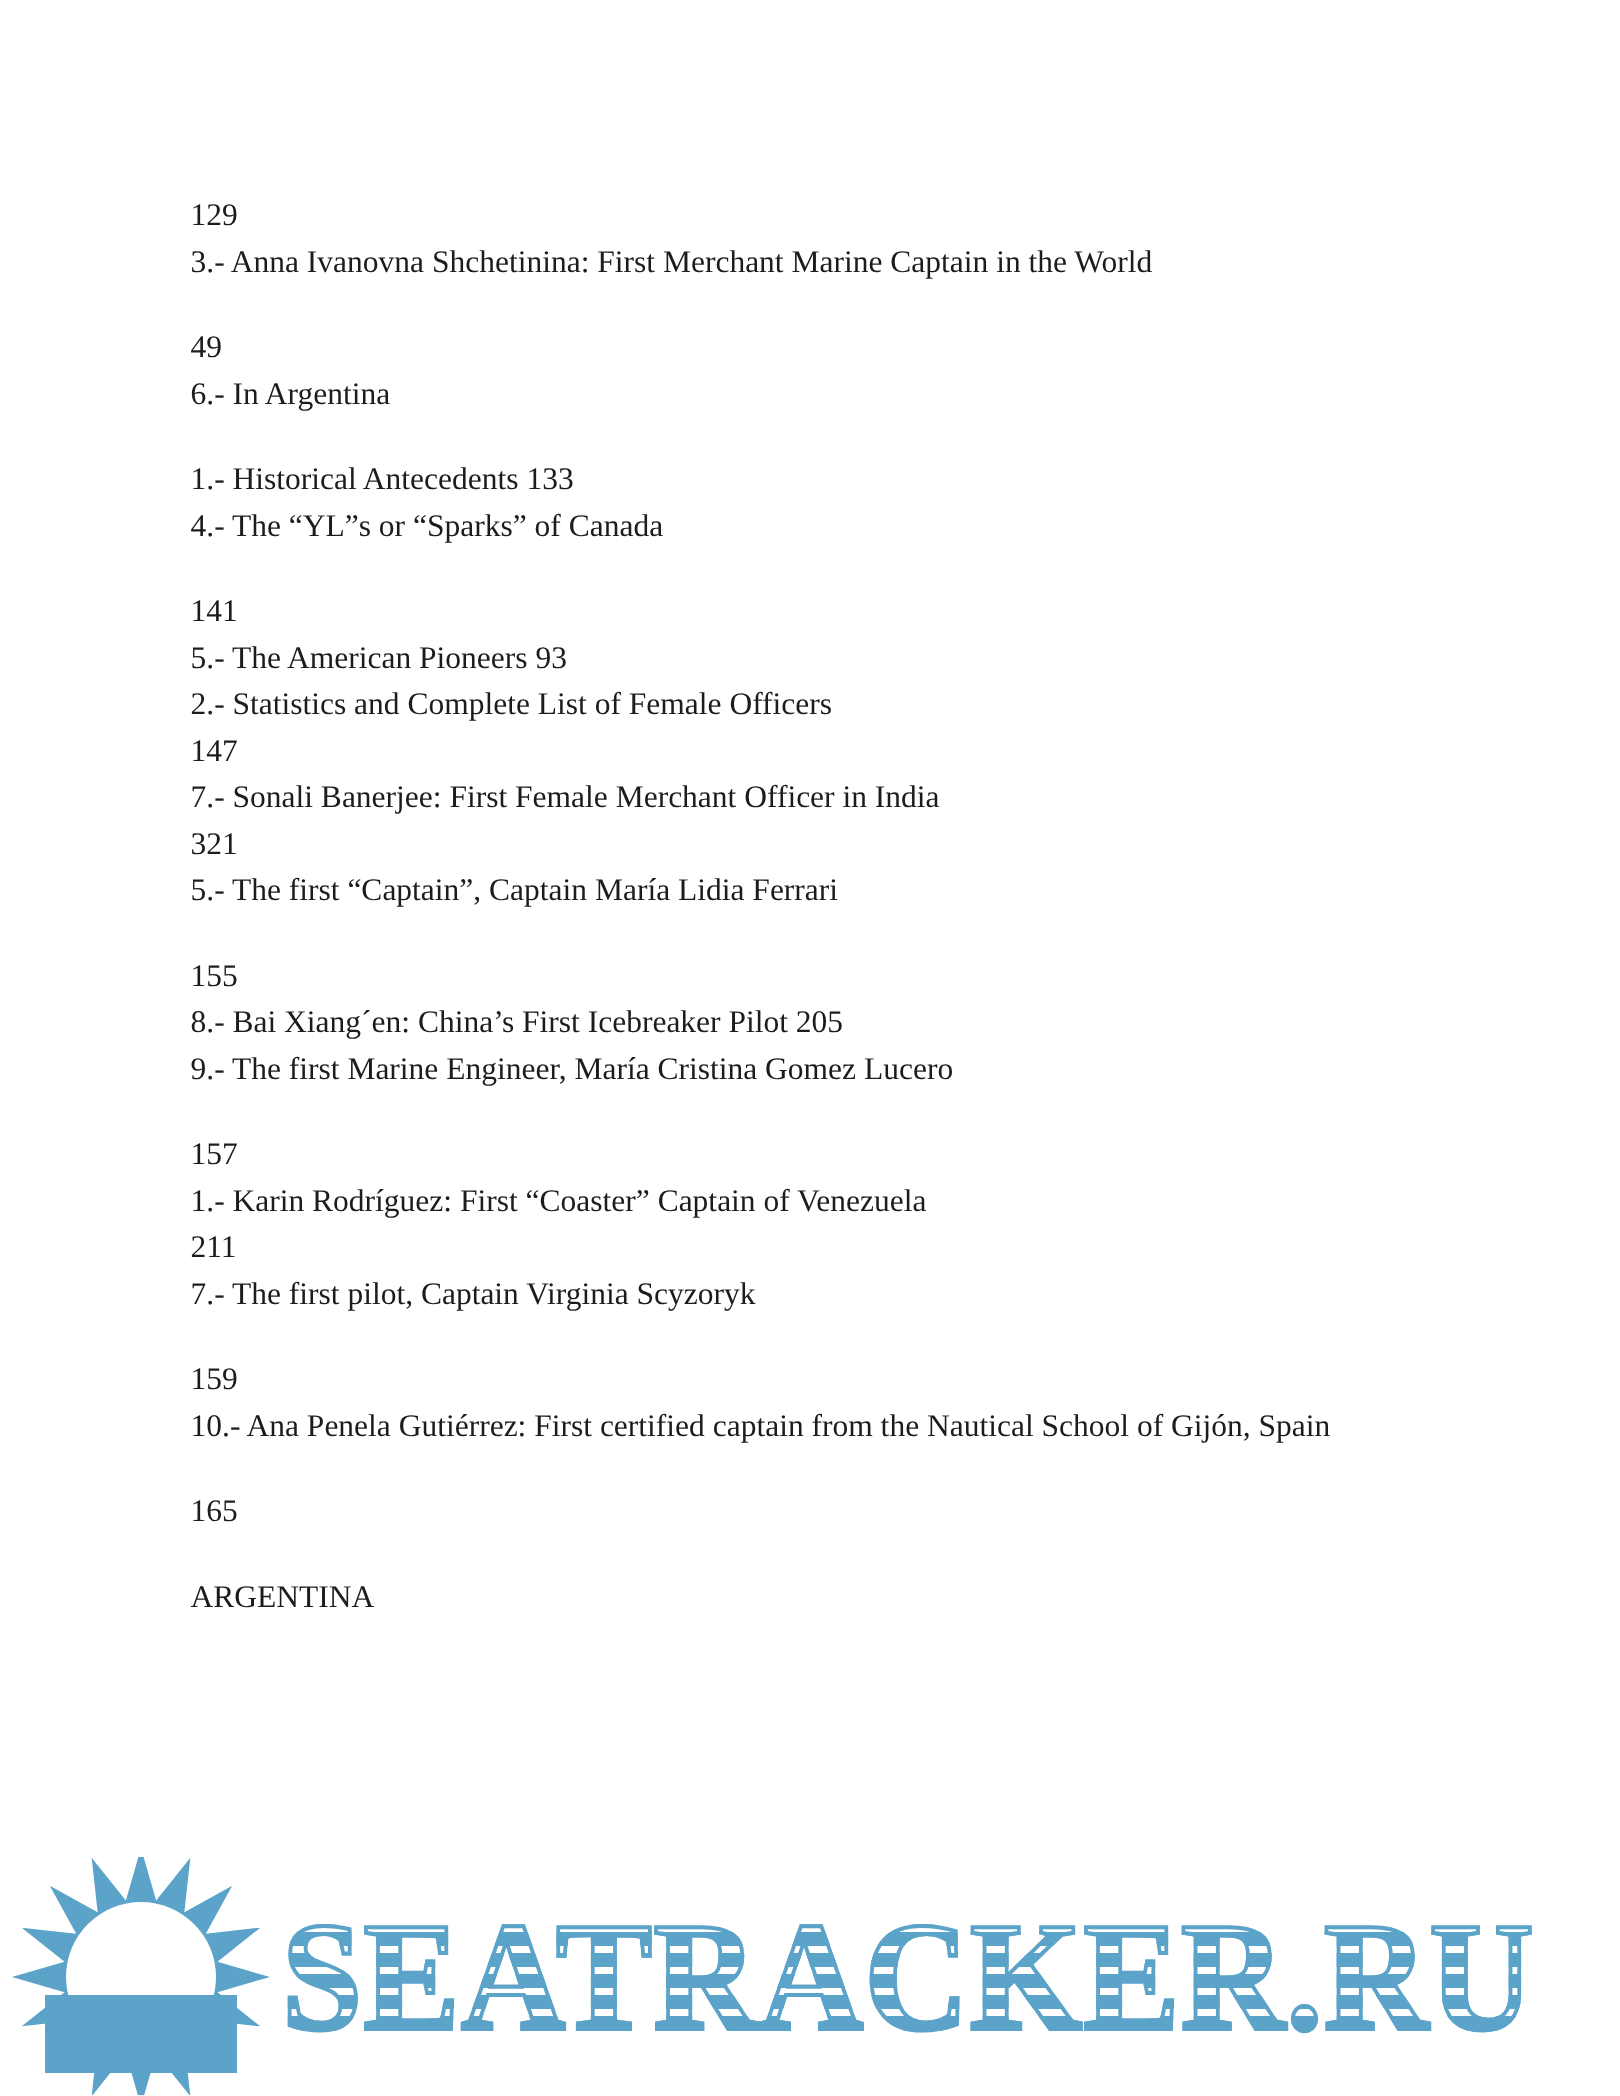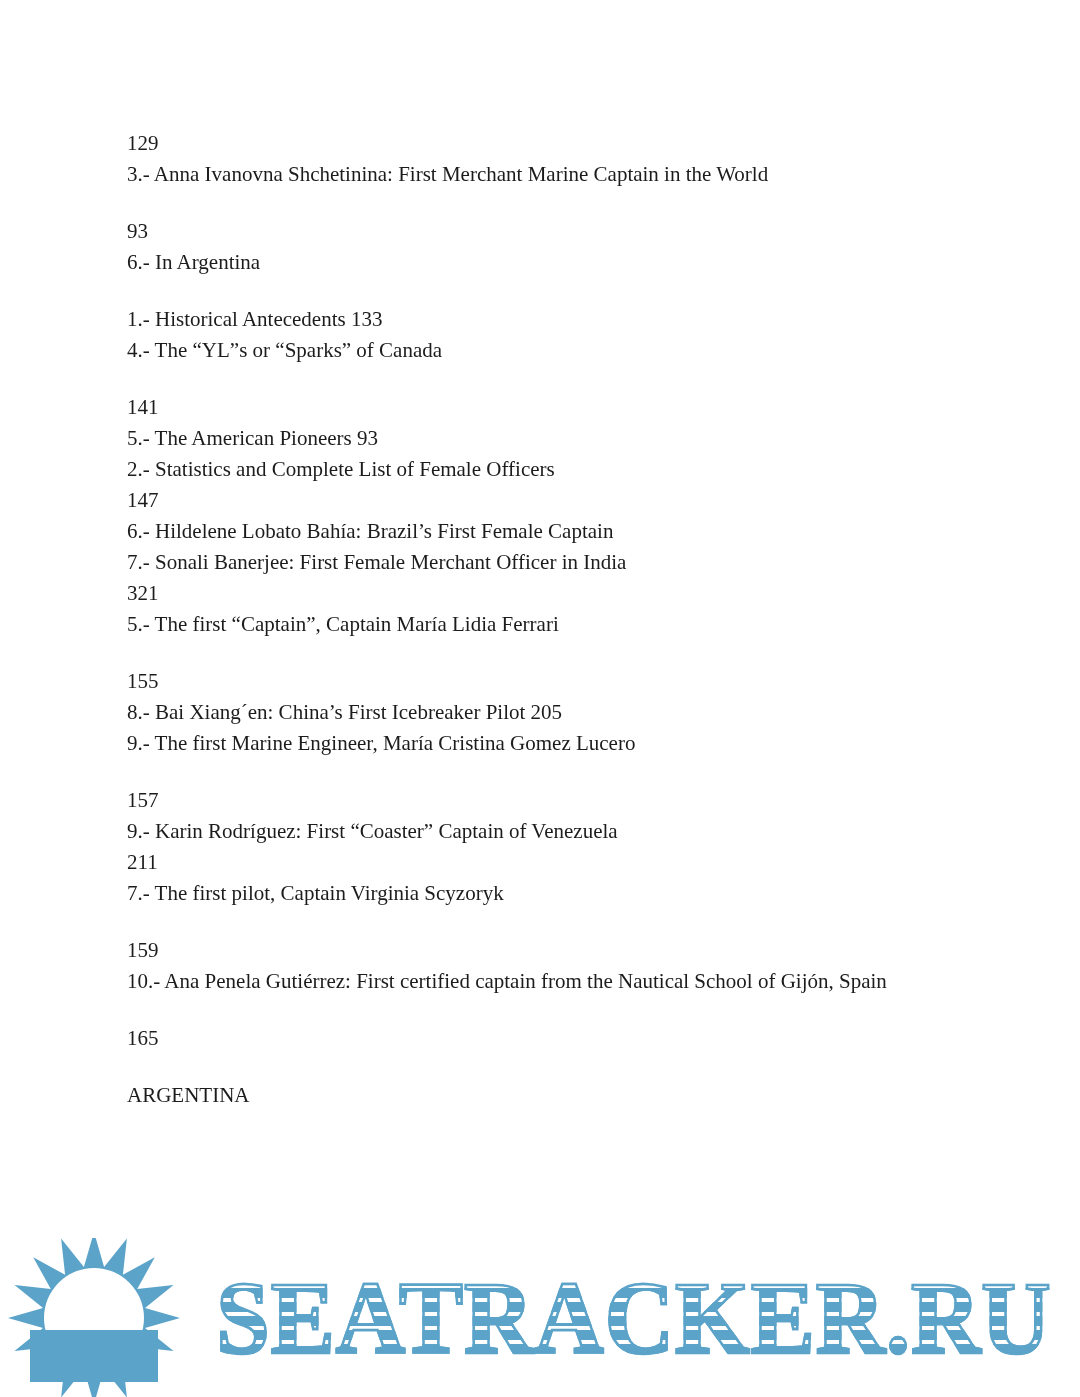--- a/index.html
+++ b/index.html
@@ -32,21 +32,20 @@
     height: 26px;
   }
   .watermark {
     position: absolute;
     left: 0;
     top: 1238px;
     width: 1080px;
     height: 159px;
     display: flex;
     align-items: center;
-    text-align: center;
   }
   .sun {
     flex: 0 0 auto;
     width: 188px;
     height: 159px;
   }
   .wm-text {
     flex: 1 1 auto;
     font-family: "Liberation Serif", "DejaVu Serif", serif;
     font-weight: bold;
@@ -70,41 +69,40 @@
 </style>
 </head>
 <body>
 
 <div class="page">
 
   <div class="toc">
       <div class="line">129</div>
       <div class="line">3.- Anna Ivanovna Shchetinina: First Merchant Marine Captain in the World</div>
       <div class="blank"></div>
-      <div class="line">93</div>
+      <div class="line">49</div>
       <div class="line">6.- In Argentina</div>
       <div class="blank"></div>
       <div class="line">1.- Historical Antecedents 133</div>
       <div class="line">4.- The “YL”s or “Sparks” of Canada</div>
       <div class="blank"></div>
       <div class="line">141</div>
       <div class="line">5.- The American Pioneers 93</div>
       <div class="line">2.- Statistics and Complete List of Female Officers</div>
       <div class="line">147</div>
-      <div class="line">6.- Hildelene Lobato Bahía: Brazil’s First Female Captain</div>
       <div class="line">7.- Sonali Banerjee: First Female Merchant Officer in India</div>
       <div class="line">321</div>
       <div class="line">5.- The first “Captain”, Captain María Lidia Ferrari</div>
       <div class="blank"></div>
       <div class="line">155</div>
       <div class="line">8.- Bai Xiang´en: China’s First Icebreaker Pilot 205</div>
       <div class="line">9.- The first Marine Engineer, María Cristina Gomez Lucero</div>
       <div class="blank"></div>
       <div class="line">157</div>
-      <div class="line">9.- Karin Rodríguez: First “Coaster” Captain of Venezuela</div>
+      <div class="line">1.- Karin Rodríguez: First “Coaster” Captain of Venezuela</div>
       <div class="line">211</div>
       <div class="line">7.- The first pilot, Captain Virginia Scyzoryk</div>
       <div class="blank"></div>
       <div class="line">159</div>
       <div class="line">10.- Ana Penela Gutiérrez: First certified captain from the Nautical School of Gijón, Spain</div>
       <div class="blank"></div>
       <div class="line">165</div>
       <div class="blank"></div>
       <div class="line">ARGENTINA</div>
     </div>

